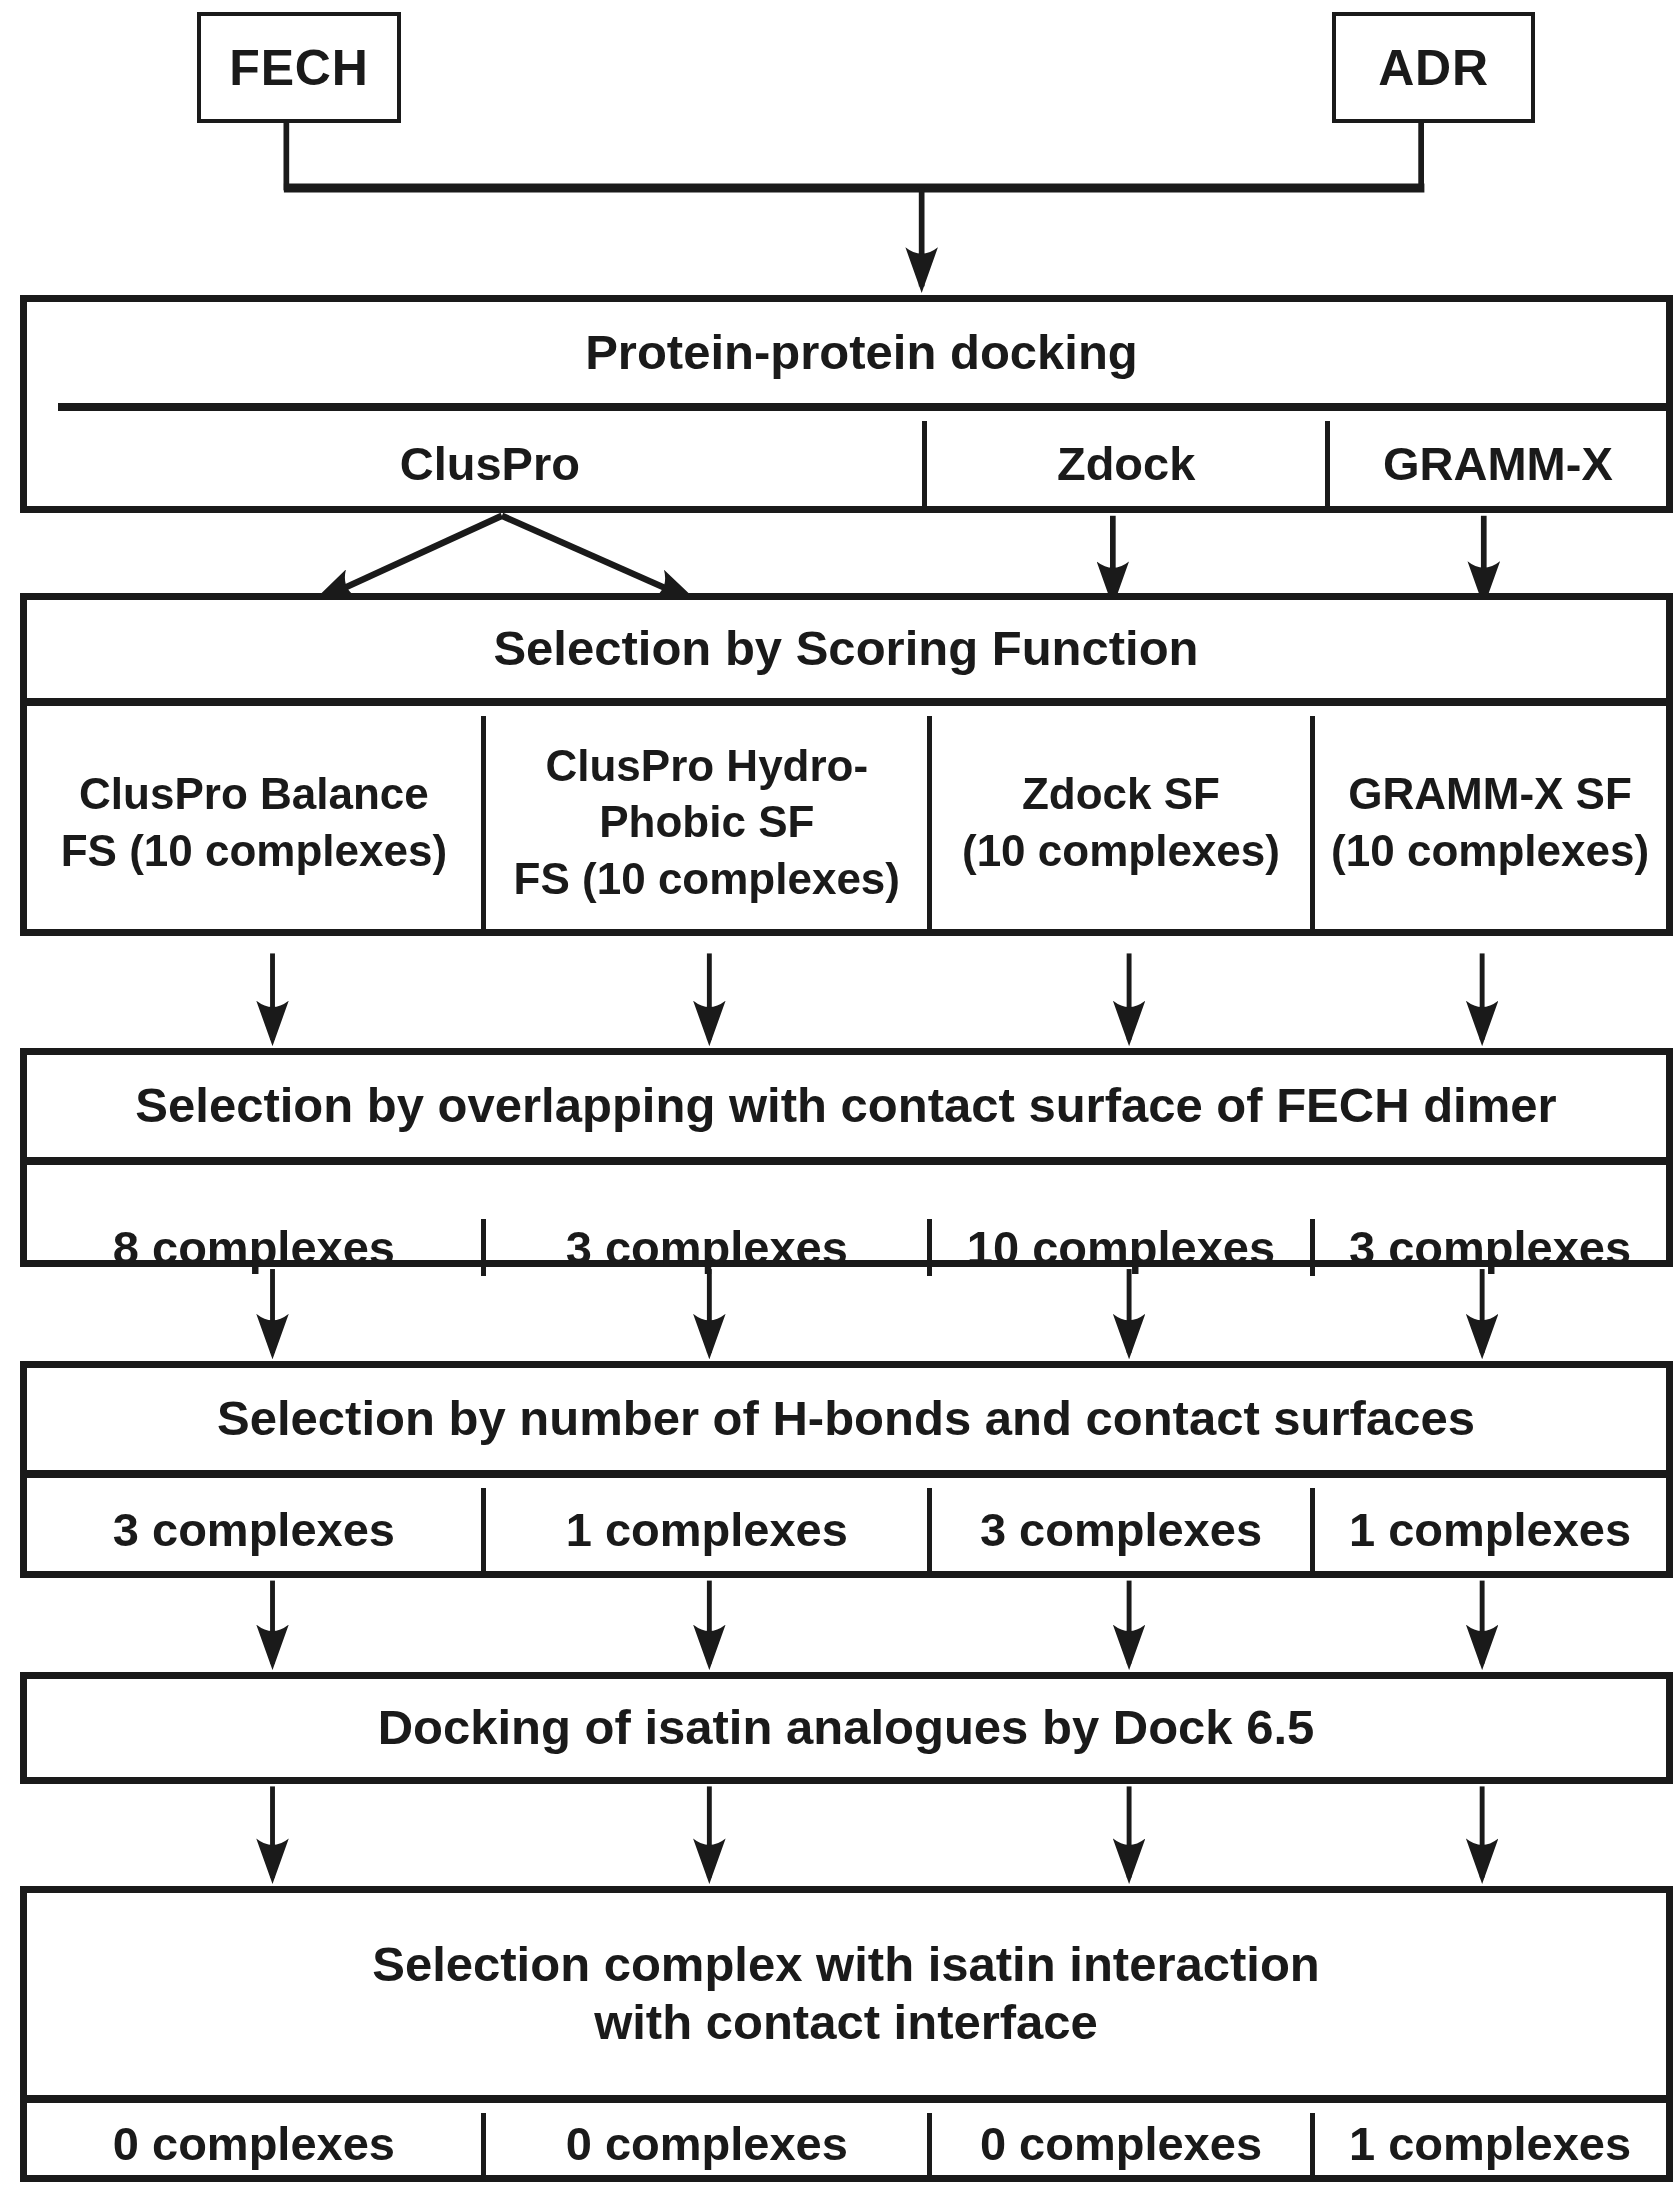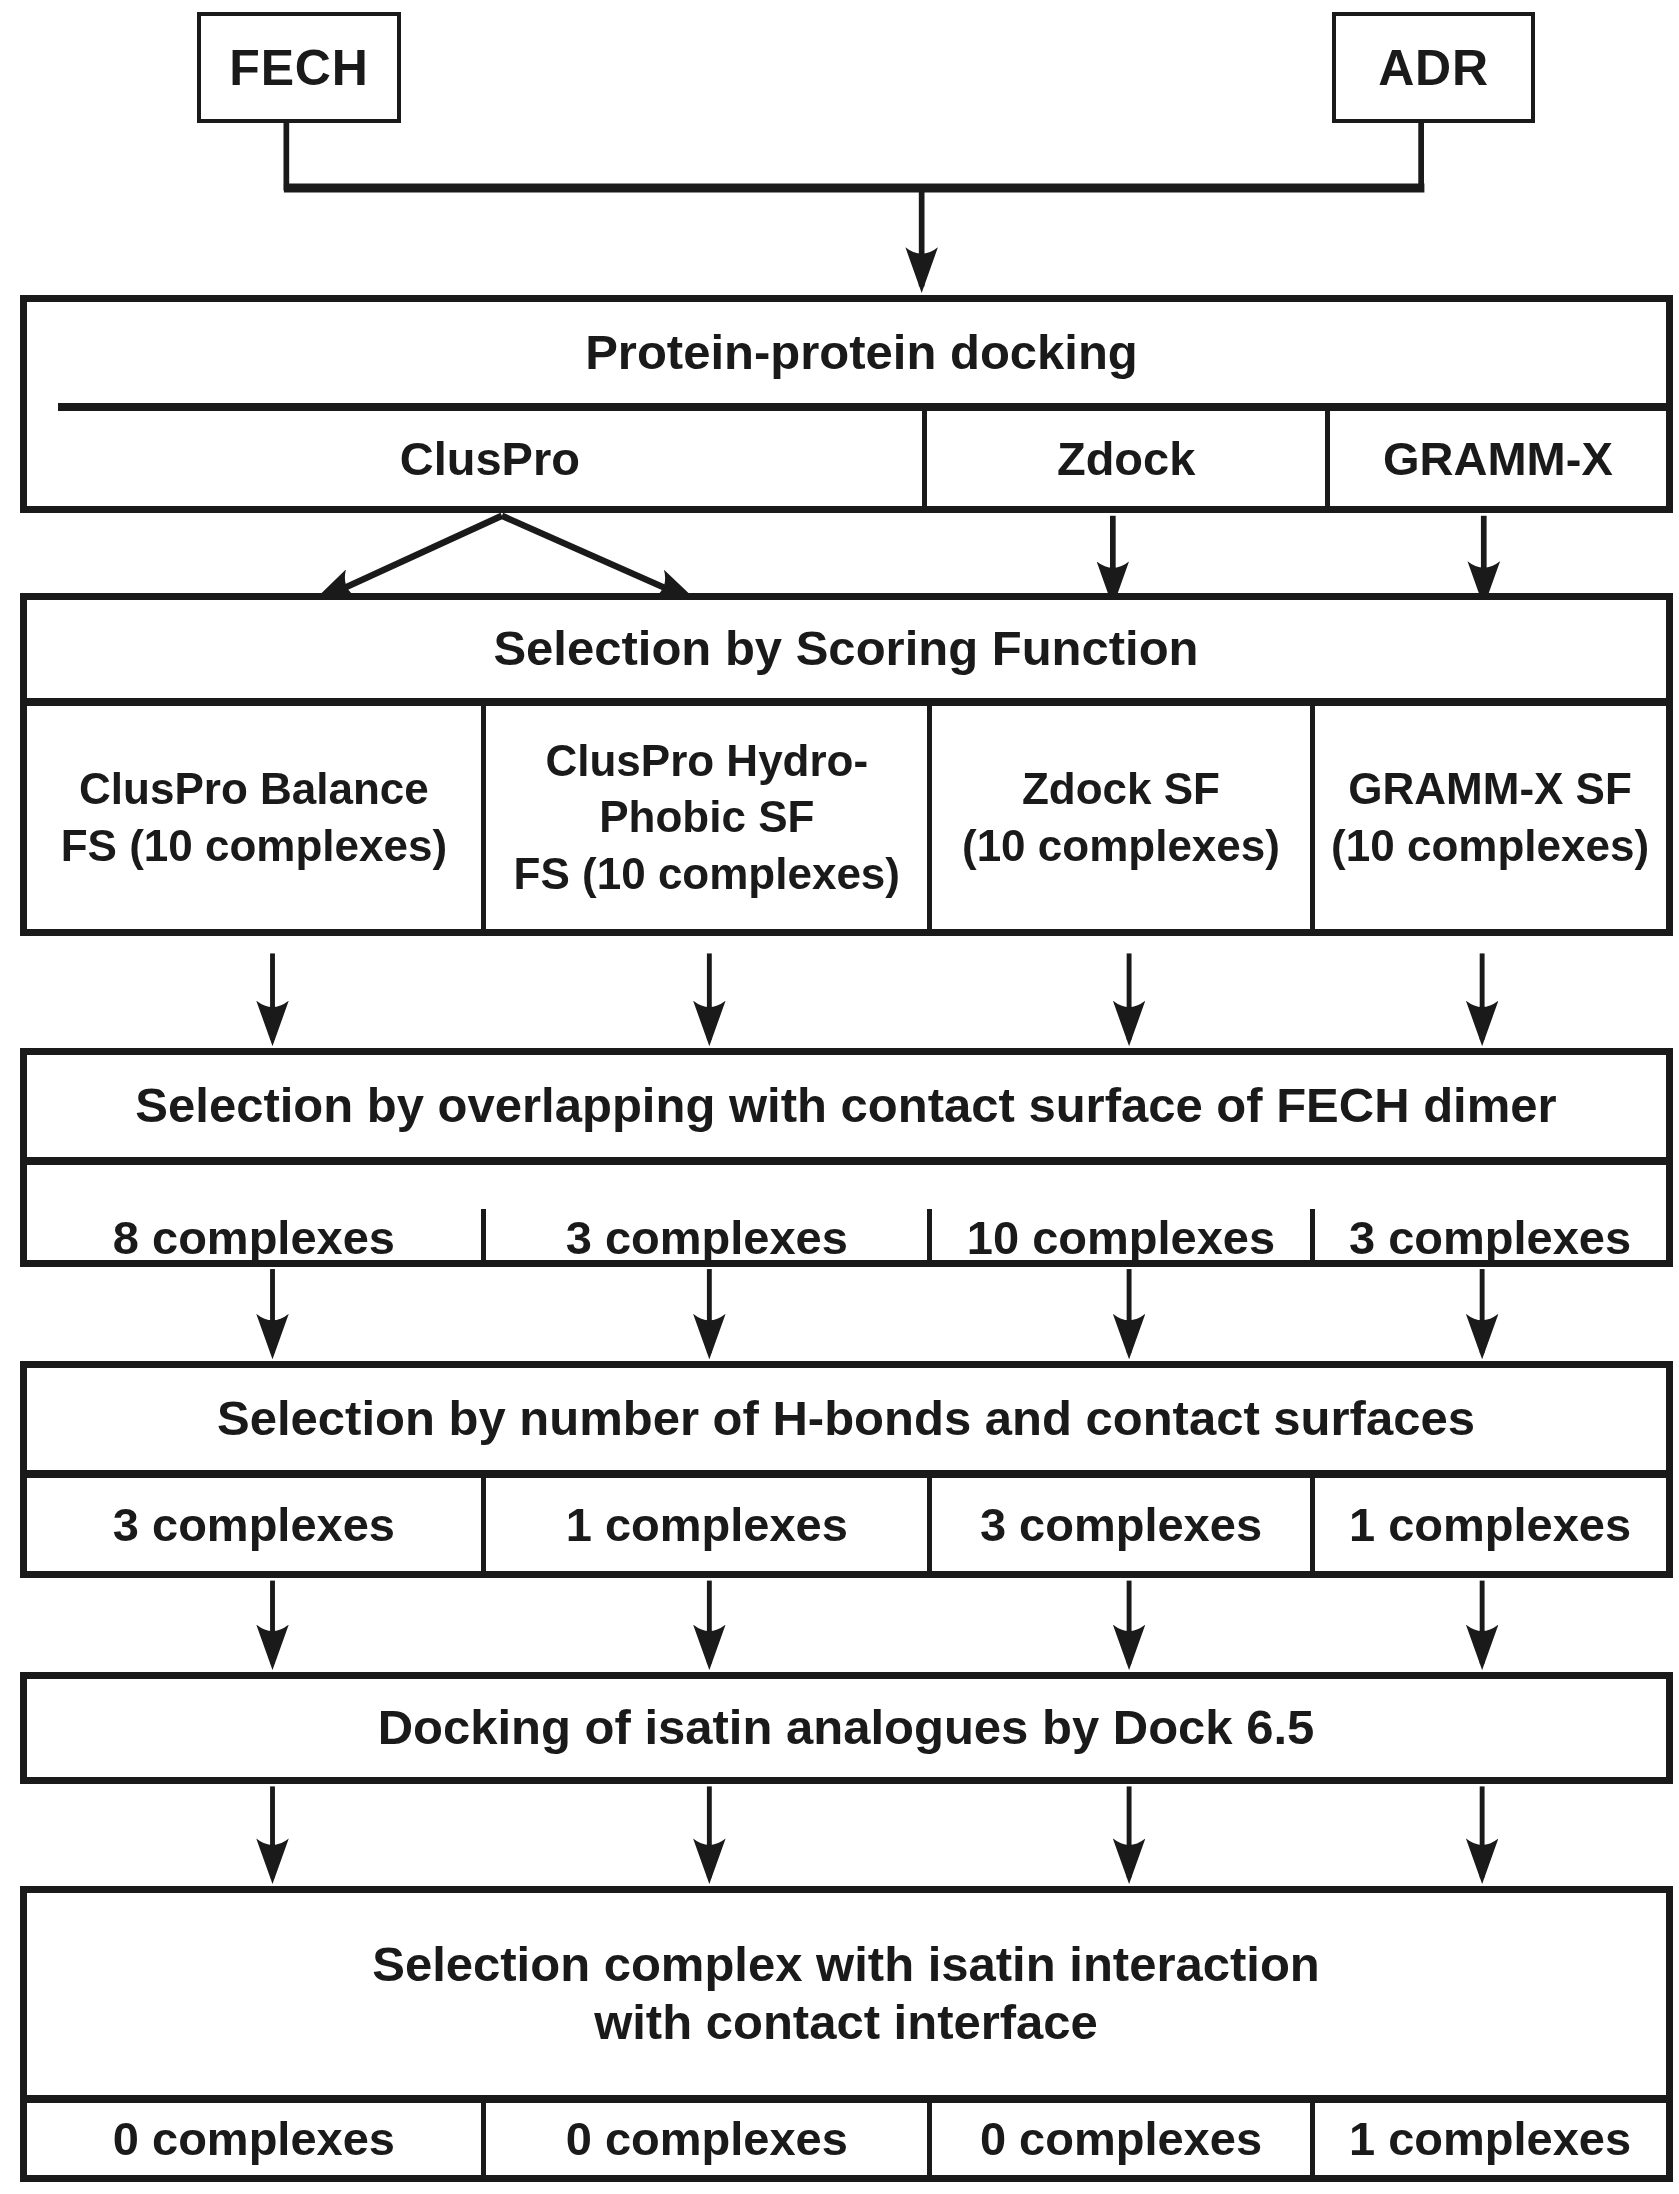--- a/index.html
+++ b/index.html
@@ -24,21 +24,21 @@
     position:absolute; left:19.5px; width:1653px;
     border:7.3px solid #1a1a1a; background:#fff;
     display:flex; flex-direction:column;
   }
   .stage-title {
     flex:0 0 auto; display:flex; align-items:center; justify-content:center;
     border-bottom:8.1px solid #1a1a1a;
     font-size:49px; text-align:center; white-space:pre-line; line-height:1.18;
   }
   .stage-title.no-divider { border-bottom:none; flex:1 1 auto; }
-  .stage-cells { flex:1 1 auto; display:grid; }
+  .stage-cells { flex:1 1 auto; display:grid;margin-top:10px; }
   .stage-cell {
     display:flex; align-items:center; justify-content:center;
     border-left:5.7px solid #1a1a1a;
     font-size:47px; text-align:center; white-space:pre-line; line-height:1.22;
   }
   .stage-cell:first-child { border-left:none; }
   .cells-small .stage-cell { font-size:44px; line-height:1.28; }
 
   .stage-1 { top:295px;  height:218px;padding-left:31px; }
   .stage-1 .stage-title { height:109px; }

